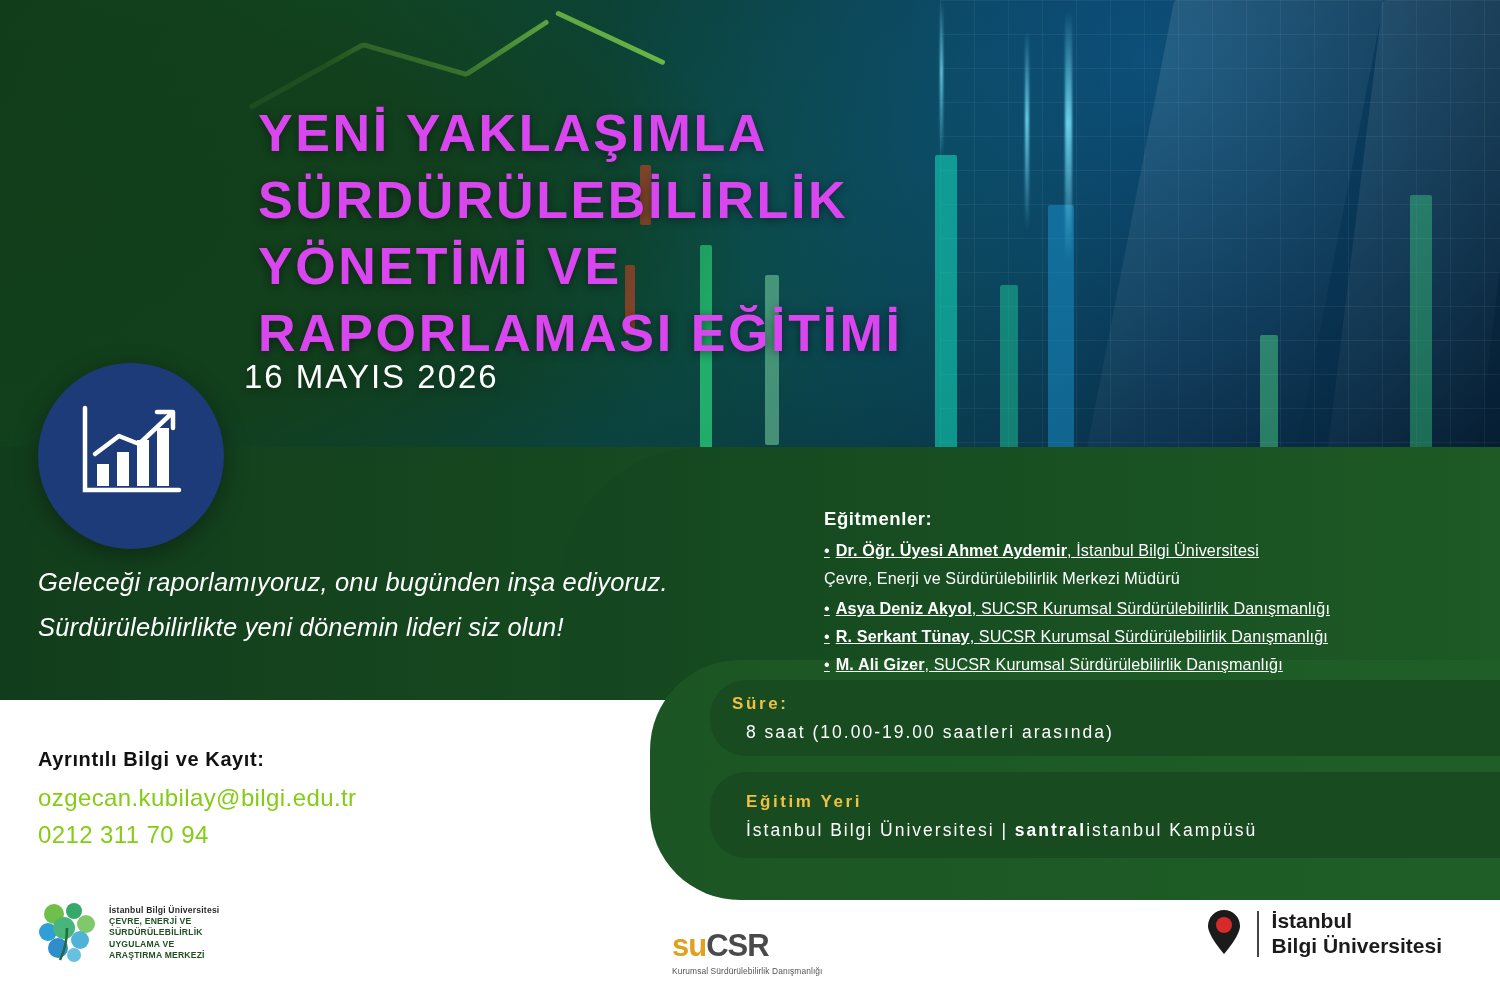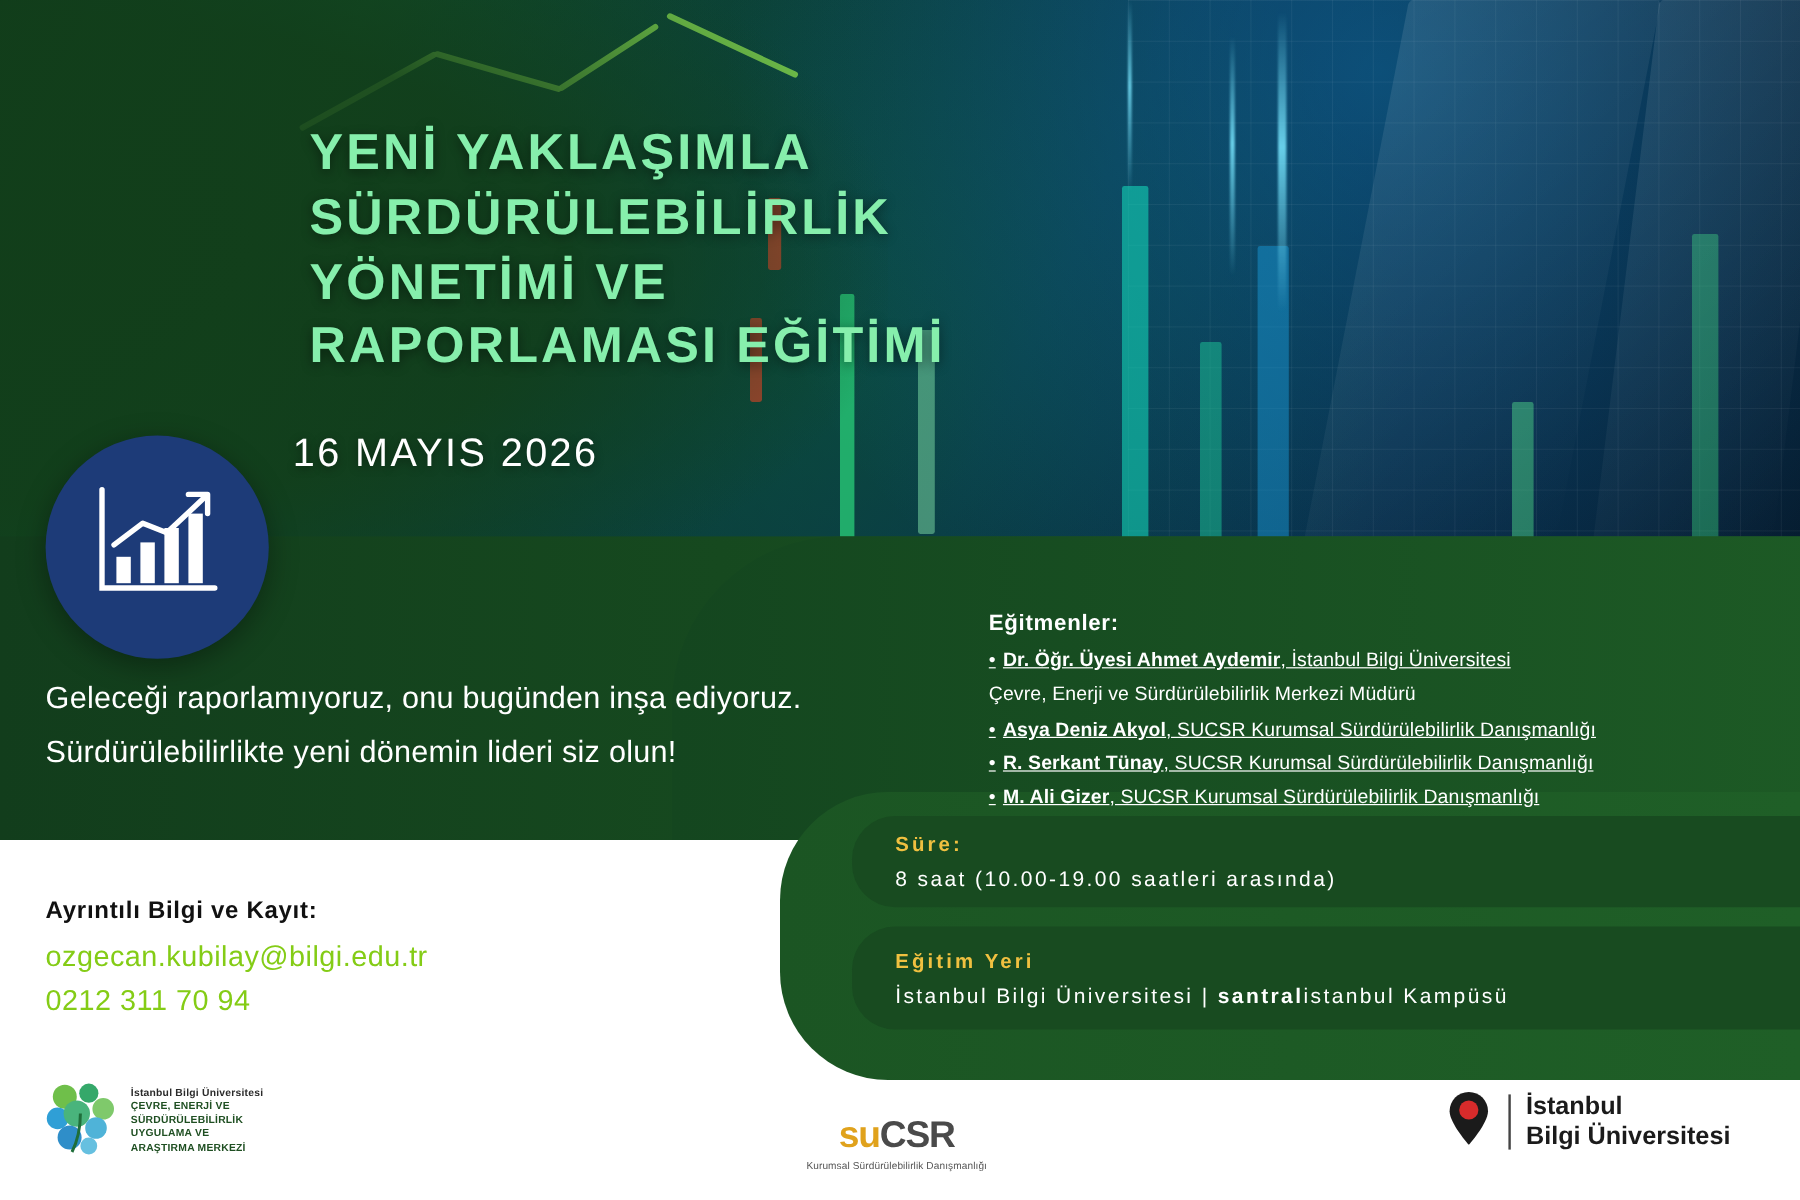--- a/index.html
+++ b/index.html
@@ -83,23 +83,23 @@
   .green-block-right {
     position: absolute; left: 650px; top: 660px; width: 850px; height: 240px;
     background: linear-gradient(90deg, #1b5523 0%, #1f5f27 100%);
     border-top-left-radius: 90px;
     border-bottom-left-radius: 90px;
   }
 
   
   .title {
     position: absolute; left: 258px; top: 100px; width: 800px;
-    color: #86efac;
+    color: #d946ef;
     font-weight: bold;
-    font-size: 42px;
+    font-size: 52px;
     line-height: 1.28;
     letter-spacing: 2.6px;
     text-transform: uppercase;
     text-shadow: 0 2px 10px rgba(0,0,0,.45);
   }
   .title-date {
     position: absolute; left: 244px; top: 358px;
     color: #ffffff;
     font-size: 33px;
     letter-spacing: 2px;
@@ -115,20 +115,21 @@
     box-shadow: 0 6px 24px rgba(0,0,0,.35);
   }
 
   
   .slogan {
     position: absolute; left: 38px; top: 560px; width: 760px;
     color: #ffffff;
     font-size: 25.5px;
     line-height: 1.78;
     letter-spacing: .2px;
+    font-style: italic;
   }
 
   
   .trainers {
     position: absolute; left: 824px; top: 508px; width: 640px;
     color: #ffffff;
   }
   .trainers-head {
     font-size: 18.5px; font-weight: bold; letter-spacing: .6px; margin-bottom: 9px;
   }
@@ -161,21 +162,21 @@
   }
   .contact-head { font-size: 20px; font-weight: bold; letter-spacing: .6px; margin-bottom: 8px; color:#111; }
   .contact-line { font-size: 24px; letter-spacing: .4px; line-height: 1.55; color: #84cc16; }
 
   
   .logo-left { position: absolute; left: 34px; top: 898px; display: flex; align-items: center; gap: 9px; }
   .logo-left-text { font-size: 8.6px; font-weight: bold; color: #2b2b2b; line-height: 1.32; letter-spacing: .2px; }
   .logo-left-text .ttl { font-size: 8.6px; font-weight: bold; color:#2b2b2b; }
   .logo-left-text .sub { color: #1f4f22; }
 
-  .logo-center { position: absolute; left: 672px; top: 928px; text-align: center; }
+  .logo-center { position: absolute; left: 672px; top: 928px; }
   .logo-center .su { font-size: 31px; font-weight: bold; color: #e0a21c; letter-spacing: -1px; }
   .logo-center .csr { font-size: 31px; font-weight: bold; color: #4a4a4a; letter-spacing: -1px; }
   .logo-center .tag { font-size: 8.4px; color: #555; letter-spacing: .1px; margin-top: 2px; }
 
   .logo-right { position: absolute; right: 58px; top: 906px; display: flex; align-items: center; gap: 13px; }
   .logo-right .divider { width: 2px; height: 46px; background: #444; }
   .logo-right .uni { font-size: 21px; font-weight: bold; color: #1b1b1b; line-height: 1.18; }
 </style>
 </head>
 <body>
@@ -259,21 +260,21 @@
     <div class="trainer-row">
       <span class="bullet">•</span><span class="nm">R. Serkant Tünay</span><span>, SUCSR Kurumsal Sürdürülebilirlik Danışmanlığı</span>
     </div>
 
     <div class="trainer-row">
       <span class="bullet">•</span><span class="nm">M. Ali Gizer</span><span>, SUCSR Kurumsal Sürdürülebilirlik Danışmanlığı</span>
     </div>
   </div>
 
   <div class="pill pill-1">
-    <div class="pill-label" style="left:36px; top:14px;">Süre:</div>
+    <div class="pill-label" style="left:22px; top:14px;">Süre:</div>
     <div class="pill-value" style="left:36px; top:42px;">8 saat (10.00-19.00 saatleri arasında)</div>
   </div>
 
   <div class="pill pill-2">
     <div class="pill-label" style="left:36px; top:20px;">Eğitim Yeri</div>
     <div class="pill-value" style="left:36px; top:48px;">
       <span>İstanbul Bilgi Üniversitesi | </span><span style="font-weight:bold;">santral</span><span>istanbul Kampüsü</span>
     </div>
   </div>
 

